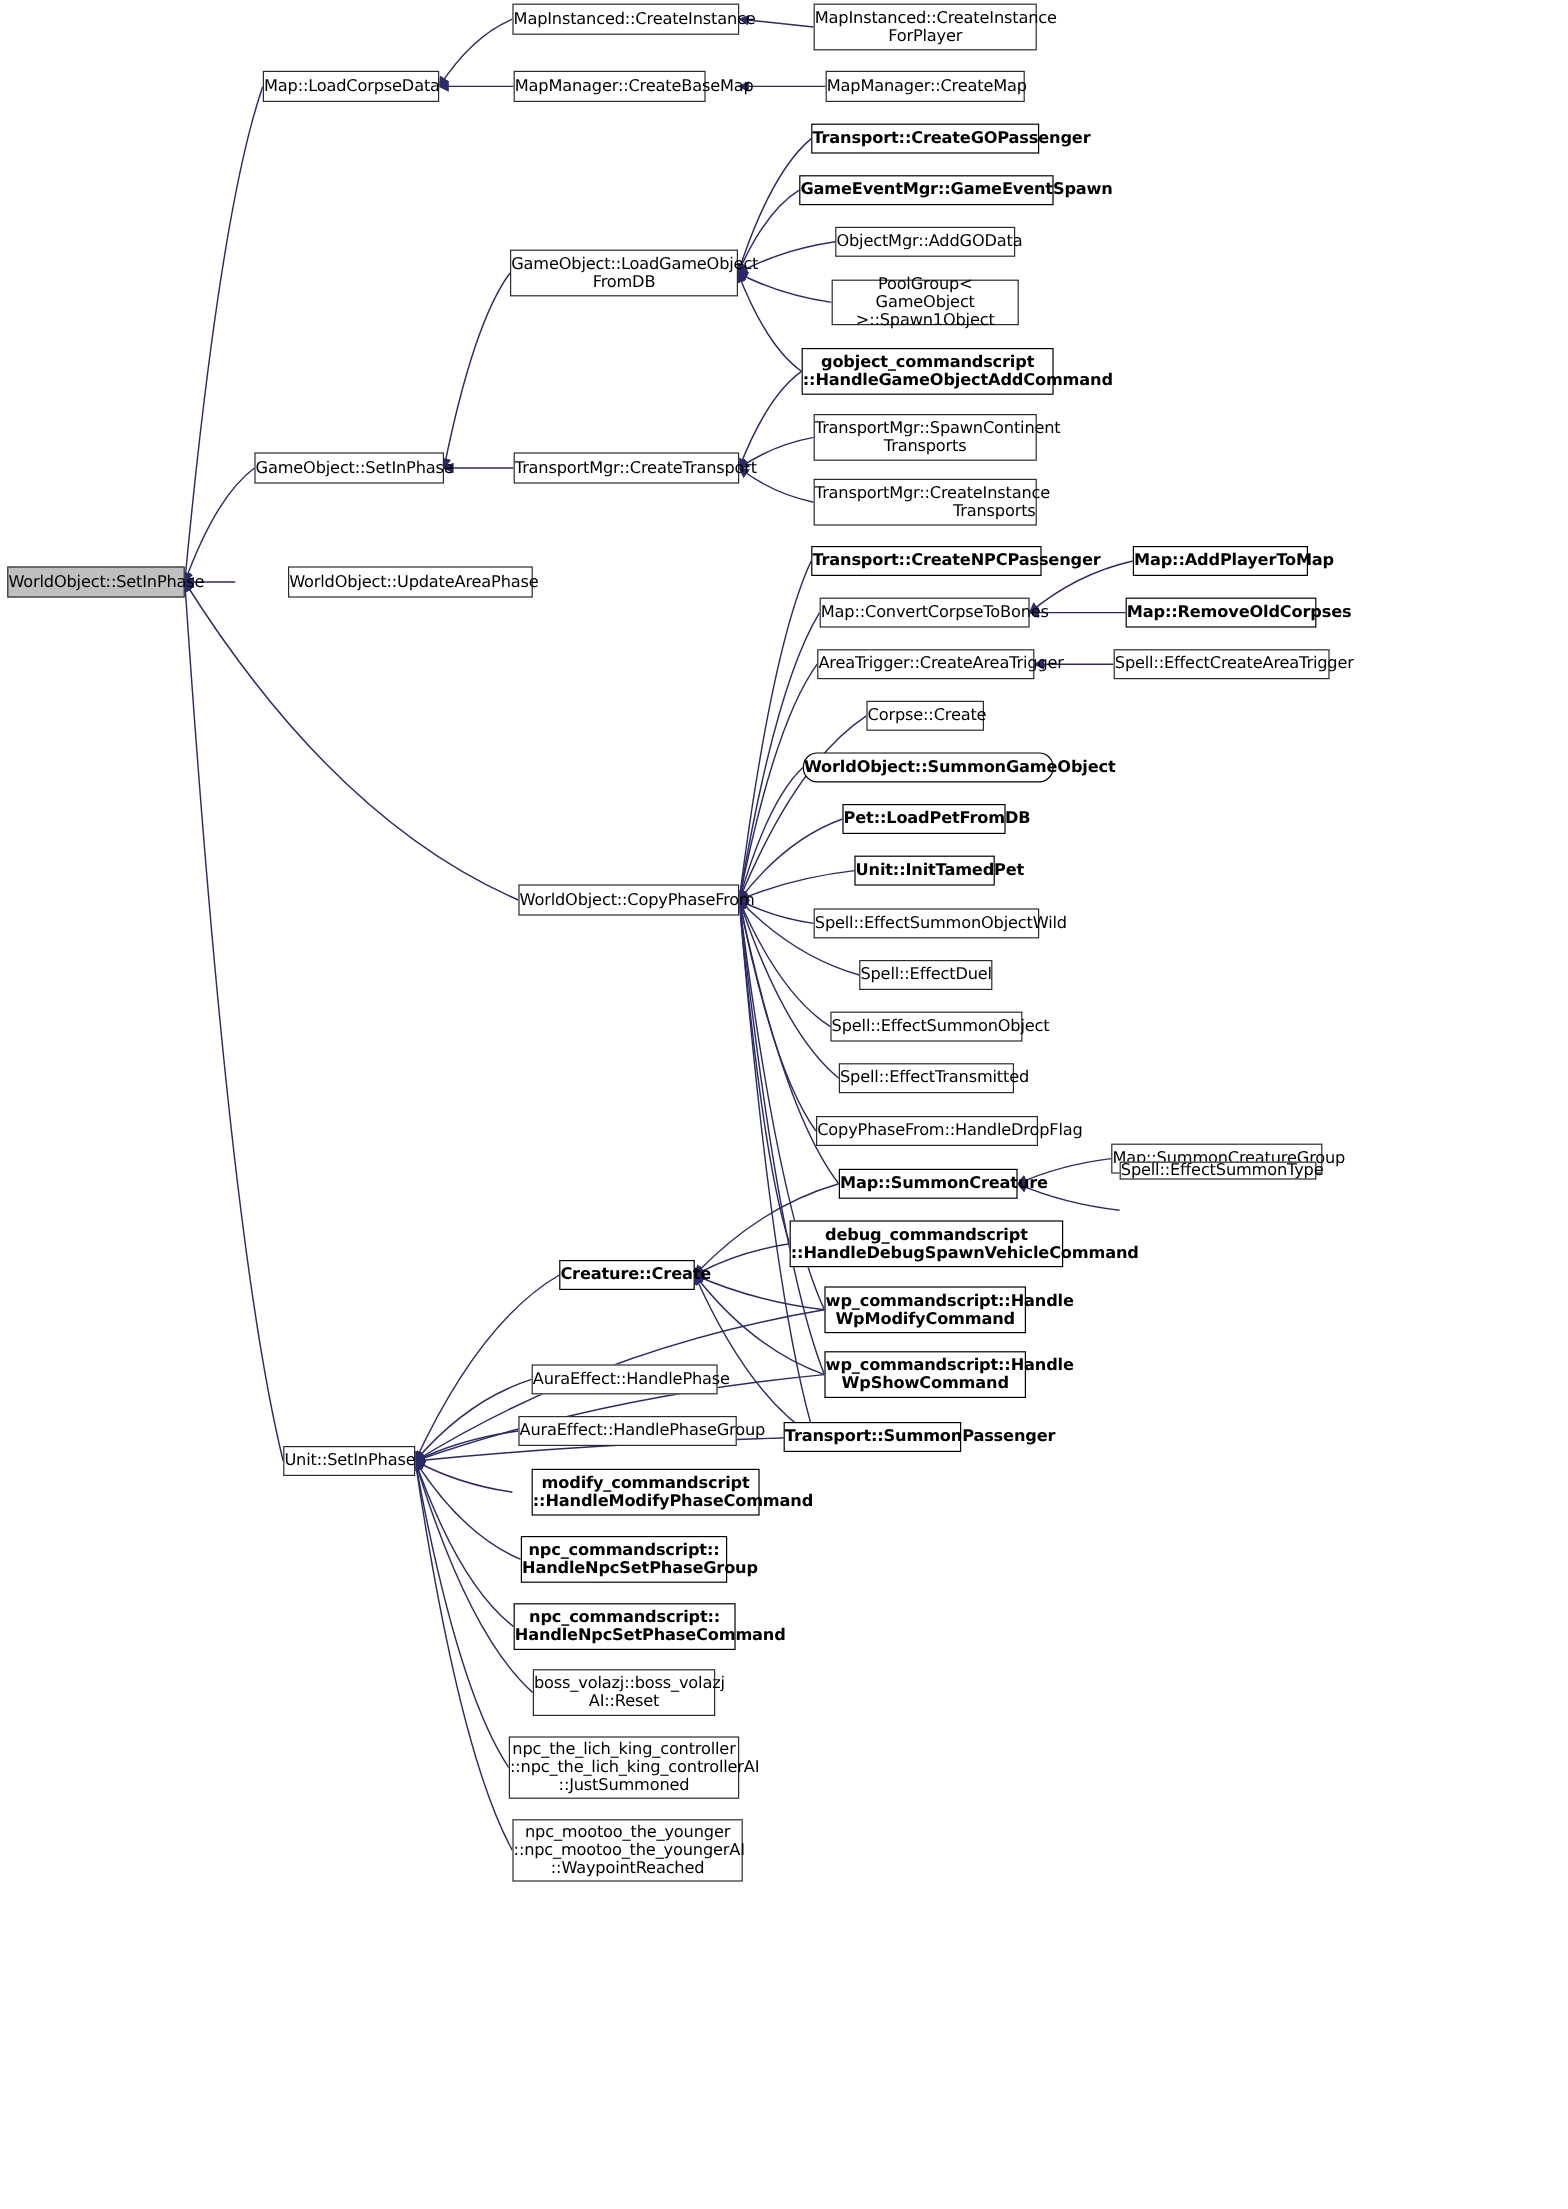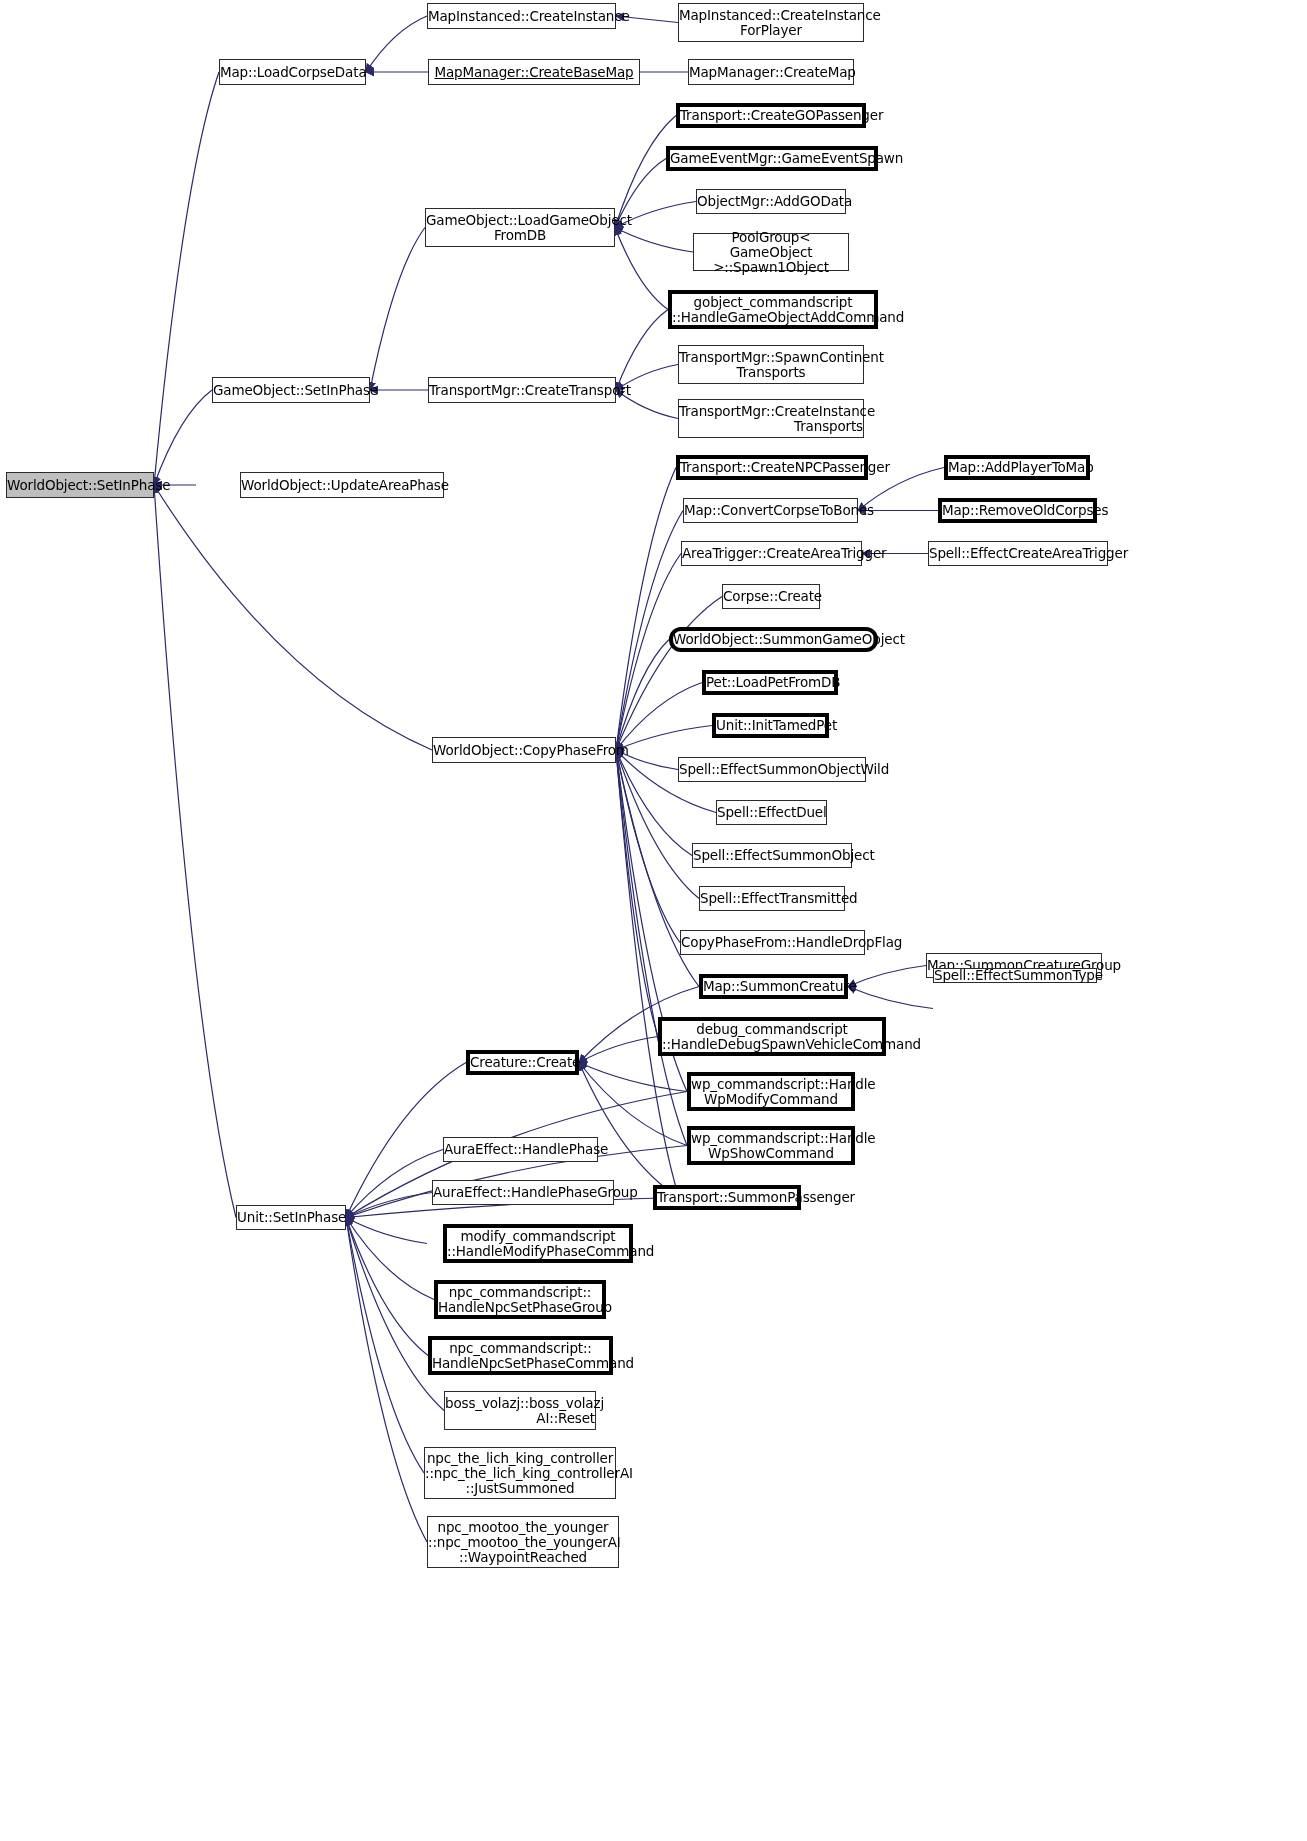--- a/index.html
+++ b/index.html
@@ -33,21 +33,22 @@
     background: #ffffff;
     border: 1px solid #2b2b2b;
     font-size: 13.5px;
     line-height: 15px;
     color: #000000;
     white-space: pre;
     letter-spacing: -0.15px;
     z-index: 3;
   }
   .node.red {
-    border: 4px solid #000000;
+    border: 1px solid #000000;
+    font-weight: bold;
   }
   .node.root {
     background: #bfbfbf;
     border: 1px solid #2b2b2b;
   }
   .node .lbl {
     display: block;
     width: 100%;
     white-space: pre-line;
   }
@@ -121,21 +122,21 @@
         <path d="M679,1197.5 Q495.85,1202.5 346,1217.5" fill="none" stroke="#2a2a6a" stroke-width="1.2" marker-end="url(#arrow)"></path>
         <path d="M687,1091.5 Q499.45,1123 346,1217.5" fill="none" stroke="#2a2a6a" stroke-width="1.2" marker-end="url(#arrow)"></path>
         <path d="M687,1145.5 Q499.45,1163.5 346,1217.5" fill="none" stroke="#2a2a6a" stroke-width="1.2" marker-end="url(#arrow)"></path>
       </g>
   </svg>
   <div id="node-layer">
       <div class="node root" style="left: 6px; top: 472px; width: 148px; height: 26px;"><span class="lbl">WorldObject::SetInPhase</span></div>
       <div class="node" style="left: 196px; top: 472px; width: 204px; height: 26px; margin-left: 44px;"><span class="lbl">WorldObject::UpdateAreaPhase</span></div>
       <div class="node" style="left: 219px; top: 59px; width: 147px; height: 26px;"><span class="lbl">Map::LoadCorpseData</span></div>
       <div class="node" style="left: 427px; top: 3px; width: 189px; height: 26px;"><span class="lbl">MapInstanced::CreateInstance</span></div>
-      <div class="node" style="left: 428px; top: 59px; width: 212px; height: 26px; text-decoration: underline;"><span class="lbl">MapManager::CreateBaseMap</span></div>
+      <div class="node" style="left: 428px; top: 59px; width: 160px; height: 26px;"><span class="lbl">MapManager::CreateBaseMap</span></div>
       <div class="node" style="left: 678px; top: 3px; width: 186px; height: 39px;"><span class="lbl">MapInstanced::CreateInstance
 ForPlayer</span></div>
       <div class="node" style="left: 688px; top: 59px; width: 166px; height: 26px;"><span class="lbl">MapManager::CreateMap</span></div>
       <div class="node" style="left: 212px; top: 377px; width: 158px; height: 26px;"><span class="lbl">GameObject::SetInPhase</span></div>
       <div class="node" style="left: 428px; top: 377px; width: 188px; height: 26px;"><span class="lbl">TransportMgr::CreateTransport</span></div>
       <div class="node" style="left: 425px; top: 208px; width: 190px; height: 39px;"><span class="lbl">GameObject::LoadGameObject
 FromDB</span></div>
       <div class="node red" style="left: 676px; top: 103px; width: 190px; height: 25px;"><span class="lbl">Transport::CreateGOPassenger</span></div>
       <div class="node red" style="left: 666px; top: 146px; width: 212px; height: 25px;"><span class="lbl">GameEventMgr::GameEventSpawn</span></div>
       <div class="node" style="left: 696px; top: 189px; width: 150px; height: 25px;"><span class="lbl">ObjectMgr::AddGOData</span></div>
@@ -176,21 +177,21 @@
       <div class="node red" style="left: 653px; top: 1185px; width: 148px; height: 25px;"><span class="lbl">Transport::SummonPassenger</span></div>
       <div class="node" style="left: 236px; top: 1205px; width: 110px; height: 25px;"><span class="lbl">Unit::SetInPhase</span></div>
       <div class="node" style="left: 443px; top: 1137px; width: 155px; height: 25px;"><span class="lbl">AuraEffect::HandlePhase</span></div>
       <div class="node" style="left: 432px; top: 1180px; width: 182px; height: 25px;"><span class="lbl">AuraEffect::HandlePhaseGroup</span></div>
       <div class="node red" style="left: 427px; top: 1224px; width: 190px; height: 39px; margin-left: 16px;"><span class="lbl">modify_commandscript
 ::HandleModifyPhaseCommand</span></div>
       <div class="node red" style="left: 434px; top: 1280px; width: 172px; height: 39px;"><span class="lbl">npc_commandscript::
 HandleNpcSetPhaseGroup</span></div>
       <div class="node red" style="left: 428px; top: 1336px; width: 185px; height: 39px;"><span class="lbl">npc_commandscript::
 HandleNpcSetPhaseCommand</span></div>
-      <div class="node" style="left: 444px; top: 1391px; width: 152px; height: 39px; text-align: right;"><span class="lbl">boss_volazj::boss_volazj
+      <div class="node" style="left: 444px; top: 1391px; width: 152px; height: 39px;"><span class="lbl">boss_volazj::boss_volazj
 AI::Reset</span></div>
       <div class="node" style="left: 424px; top: 1447px; width: 192px; height: 52px;"><span class="lbl">npc_the_lich_king_controller
 ::npc_the_lich_king_controllerAI
 ::JustSummoned</span></div>
       <div class="node" style="left: 427px; top: 1516px; width: 192px; height: 52px;"><span class="lbl">npc_mootoo_the_younger
 ::npc_mootoo_the_youngerAI
 ::WaypointReached</span></div>
     </div>
 </div>
 

